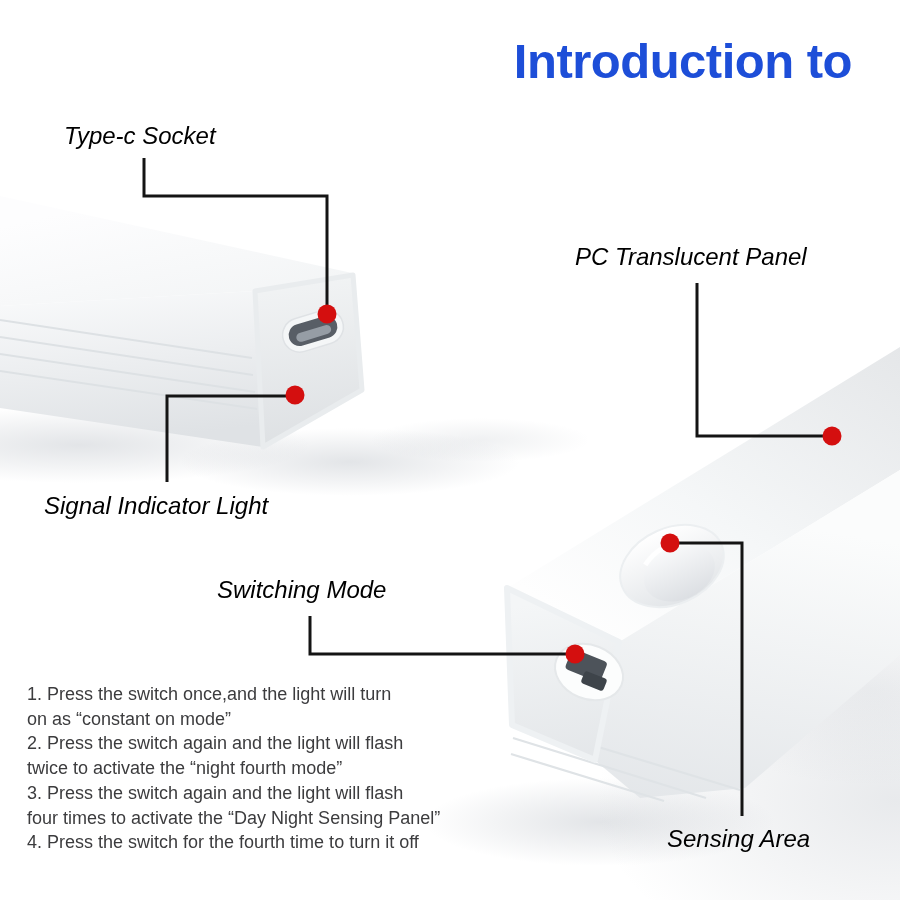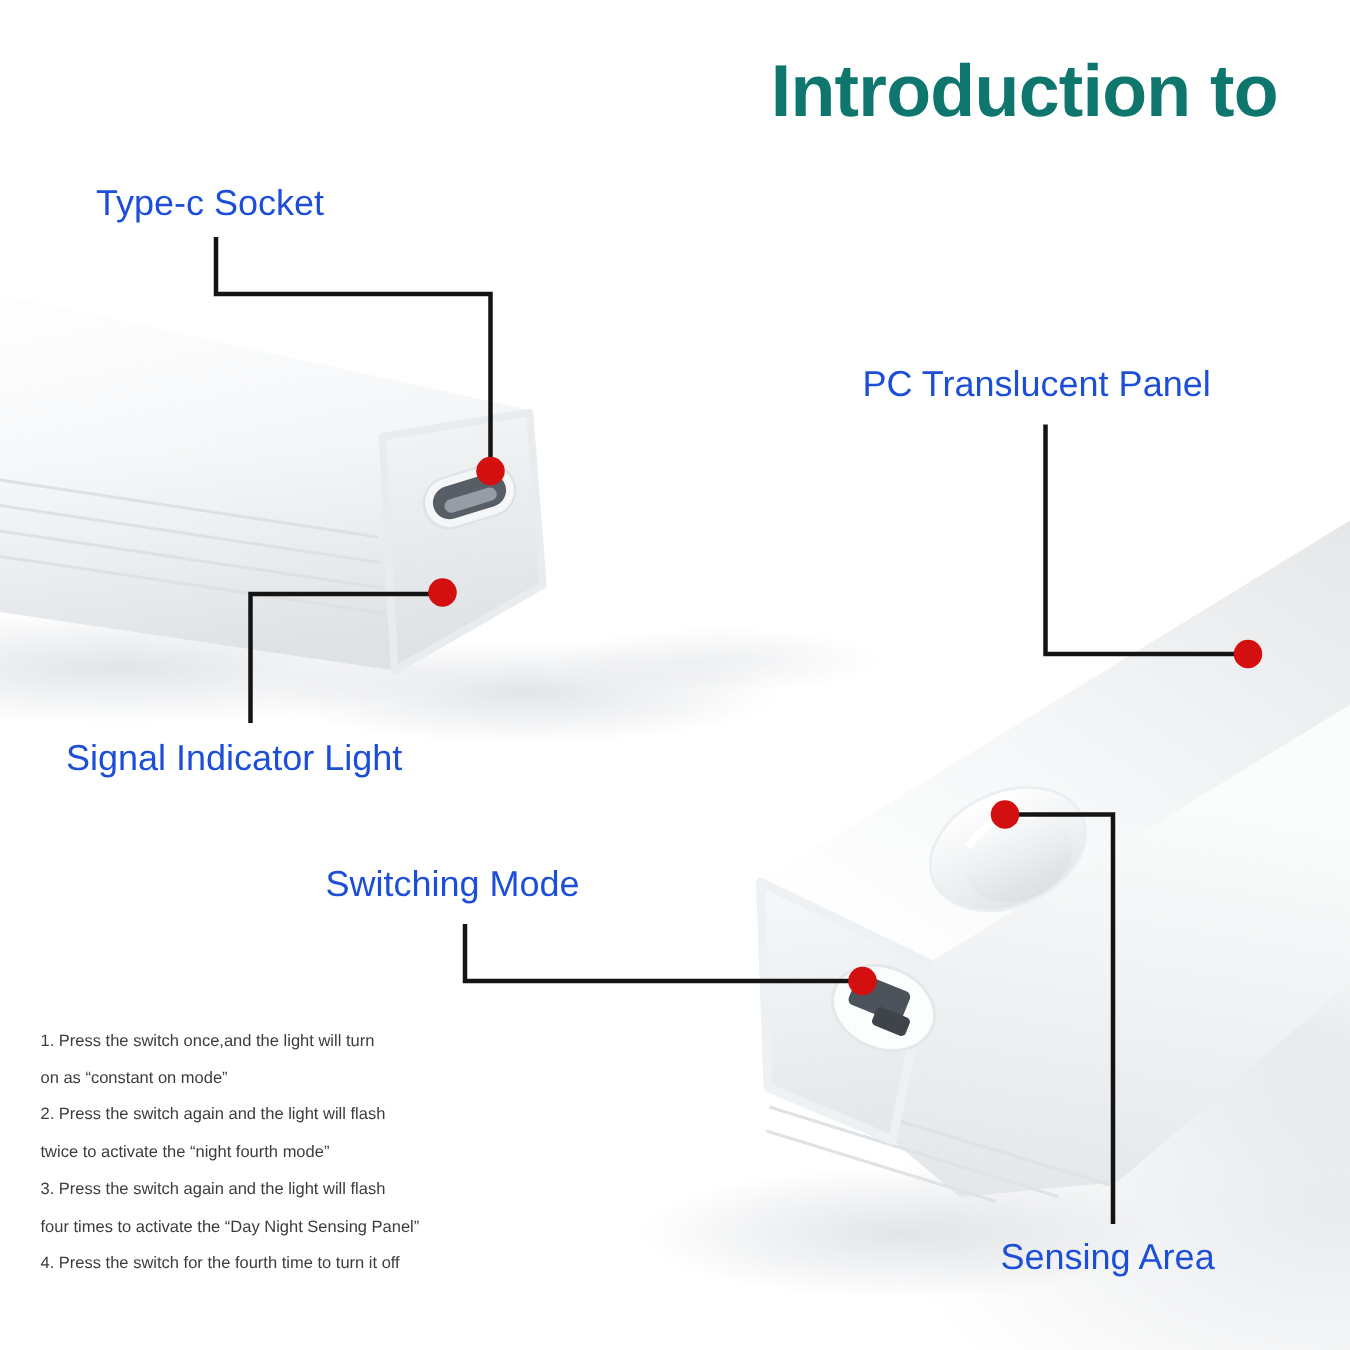--- a/index.html
+++ b/index.html
@@ -3,33 +3,33 @@
 <meta charset="utf-8">
 <style>
   html,body{margin:0;padding:0;background:#ffffff;}
   .canvas{
     position:relative;width:900px;height:900px;background:#ffffff;overflow:hidden;
     font-family:"Liberation Sans", sans-serif;
   }
   .canvas svg{position:absolute;left:0;top:0;}
   .page-title{
     position:absolute;top:33px;right:48px;text-align:left;
-    font-size:49px;line-height:57px;font-weight:700;color:#0f766e;letter-spacing:-0.5px;
+    font-size:49px;line-height:57px;font-weight:700;color:#1d4ed8;letter-spacing:-0.5px;
   }
   .lbl{
-    position:absolute;font-size:24px;color:#1d4ed8;white-space:nowrap;font-weight:400;
+    position:absolute;font-size:24px;color:#000000;white-space:nowrap;font-weight:400;font-style:italic;
   }
   .lbl-typec{left:64px;top:122px;}
   .lbl-pcpanel{left:575px;top:243px;}
   .lbl-signal{left:44px;top:492px;}
   .lbl-switching{left:217px;top:576px;}
   .lbl-sensing{left:667px;top:806px;margin-top:19px;}
   .instructions{
     position:absolute;left:27px;top:682px;color:#3c3c3e;
-    font-size:11px;line-height:24.7px;
+    font-size:18px;line-height:24.7px;
   }
   .instructions div{white-space:nowrap;}
   .leader{fill:none;stroke:#141414;stroke-width:3;}
 </style>
 </head>
 <body>
 
 <div class="canvas">
 
   <svg width="900" height="900" viewBox="0 0 900 900">

